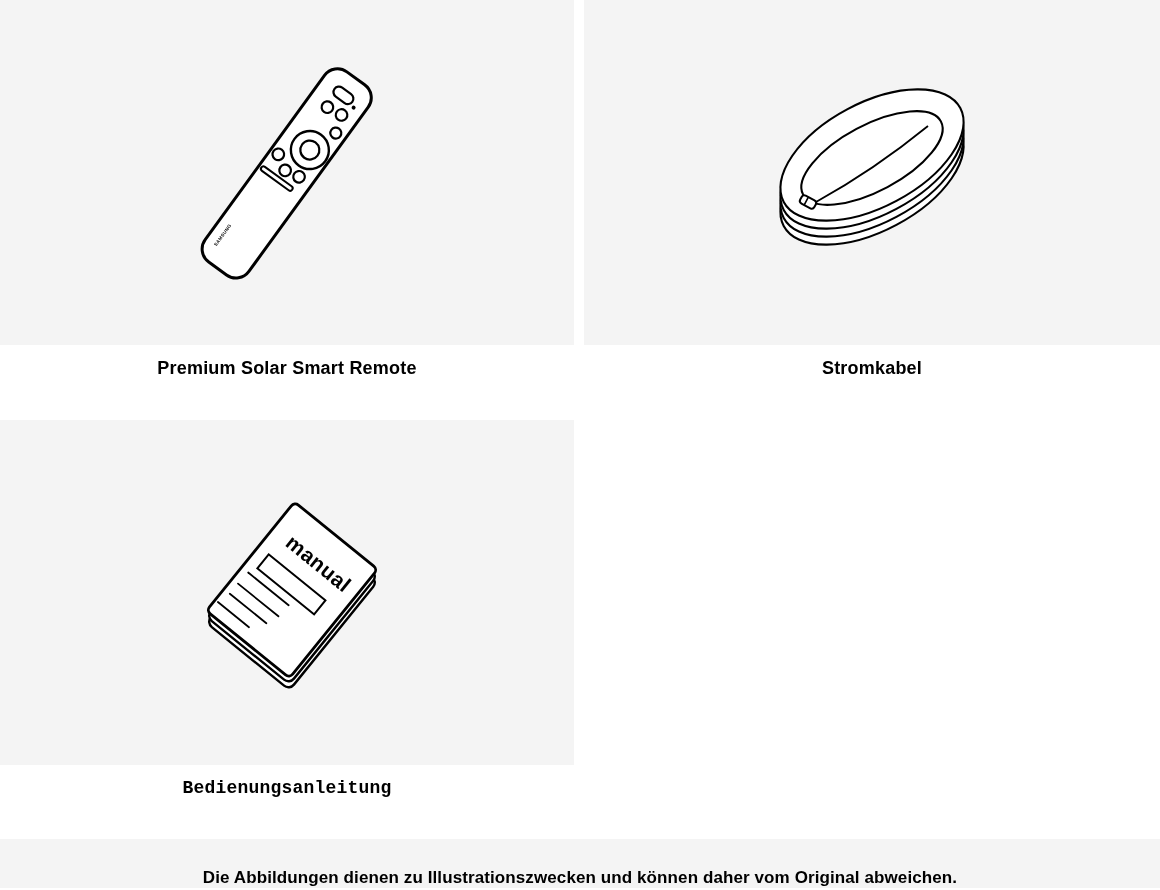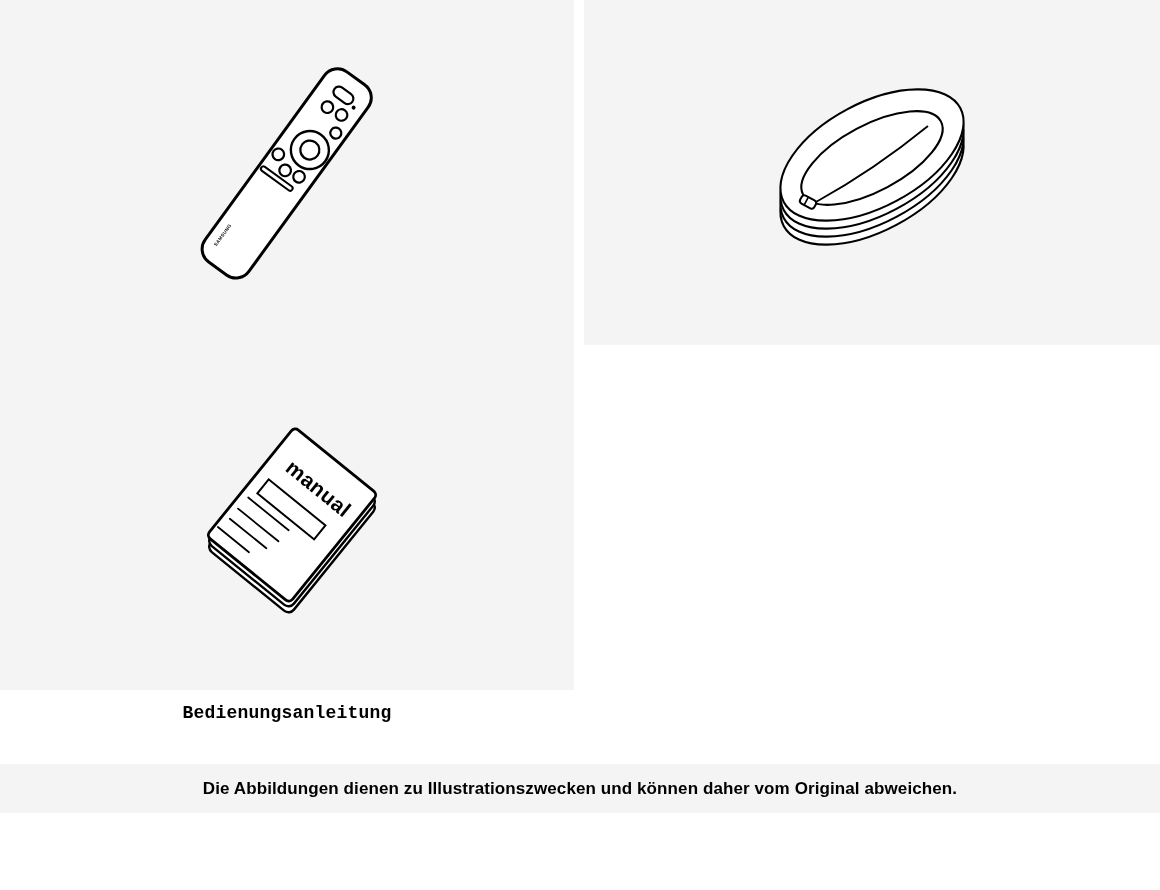--- a/index.html
+++ b/index.html
@@ -34,21 +34,21 @@
     font-weight: 600;
     letter-spacing: 0.2px;
     color: #000000;
     background: #ffffff;
   }
   .caption2 { height: 74px; font-family: Liberation Mono, monospace; }
   .disclaimer-bar {
     height: 49px;
     background: #f4f4f4;
     display: flex;
-    align-items: center;
+    align-items: flex-end;
     justify-content: center;
   }
   .disclaimer-text {
     font-size: 17px;
     font-weight: 600;
     letter-spacing: 0.1px;
     color: #000000;
   }
   .line-art { stroke: #000000; fill: none; }
   .fill-white { fill: #ffffff; }
@@ -80,20 +80,21 @@
           <circle cx="-18" cy="-10" r="5.8" class="line-art fill-white" stroke-width="2.2"></circle>
           <circle cx="-3" cy="-1" r="5.8" class="line-art fill-white" stroke-width="2.2"></circle>
           <circle cx="12" cy="-4" r="5.8" class="line-art fill-white" stroke-width="2.2"></circle>
 
           <rect x="-24" y="8" width="38" height="5" rx="2.5" class="line-art fill-white" stroke-width="2"></rect>
 
           <text transform="translate(-14,88) rotate(-90)" font-size="4.6" font-weight="bold" letter-spacing="0.4" text-anchor="middle" fill="#000000">SAMSUNG</text>
         </g>
       </svg>
     </div>
+    <figcaption class="caption">Premium Solar Smart Remote</figcaption>
   </figure>
 
   <figure class="figure" style="margin:0">
     <div class="imgbox">
       <svg width="576" height="345" viewBox="0 0 576 345">
         <g class="line-art" stroke-width="2.1">
 
           <ellipse cx="0" cy="0" rx="100" ry="52" transform="translate(288,179) rotate(-28)" class="fill-white"></ellipse>
           <ellipse cx="0" cy="0" rx="100" ry="52" transform="translate(288,171) rotate(-28)" class="fill-white"></ellipse>
           <ellipse cx="0" cy="0" rx="100" ry="52" transform="translate(288,163) rotate(-28)" class="fill-white"></ellipse>
@@ -103,20 +104,21 @@
 
           <path d="M 232 202 Q 290 170 344 126" stroke-width="1.8"></path>
 
           <g transform="translate(224,202) rotate(-62)">
             <rect x="-4.5" y="-8" width="9" height="16" rx="3" class="fill-white" stroke-width="2"></rect>
             <line x1="-4.5" y1="-2" x2="4.5" y2="-2" stroke-width="1.6"></line>
           </g>
         </g>
       </svg>
     </div>
+    <figcaption class="caption">Stromkabel</figcaption>
   </figure>
 
 </div>
 
 <div class="grid">
 
   <figure class="figure" style="margin:0">
     <div class="imgbox">
       <svg width="574" height="345" viewBox="0 0 574 345">
 

